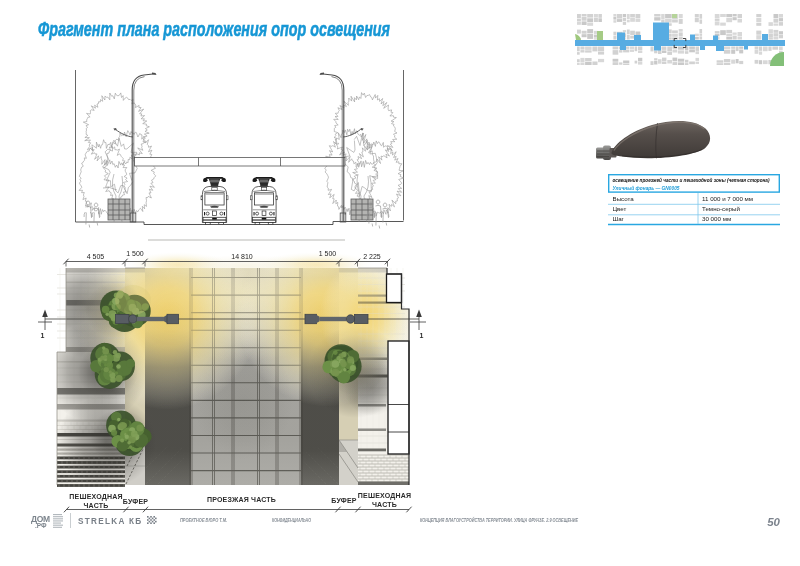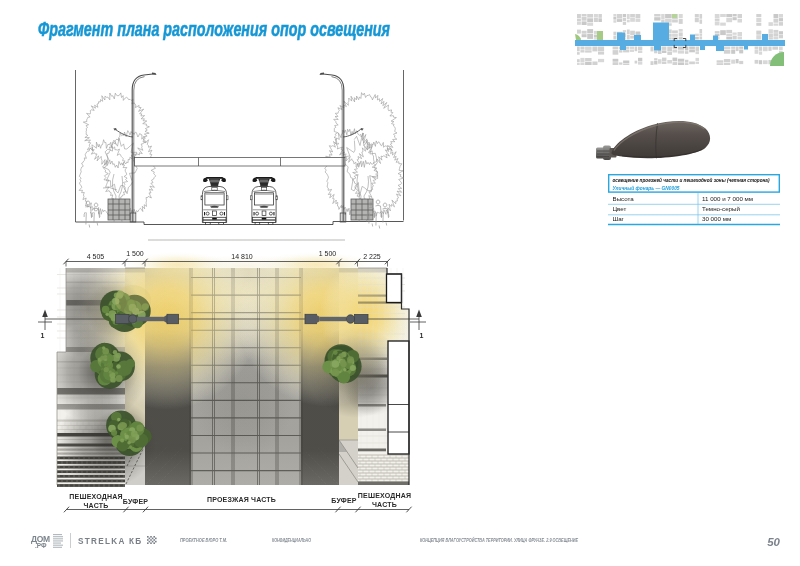--- a/index.html
+++ b/index.html
@@ -1161,21 +1161,21 @@
 <text x="42.5" y="338" text-anchor="middle" style="font-family:'Liberation Sans',sans-serif;font-size:7px;font-weight:bold;fill:#2b2b2b">1</text>
 
 <g stroke="#3a3a3a" stroke-width="0.8" fill="none">
 <line x1="410" y1="322" x2="426" y2="322"></line>
 <line x1="419" y1="330" x2="419" y2="314"></line>
 <polygon points="419,309.5 416.2,317 421.8,317" fill="#3a3a3a" stroke="none"></polygon>
 </g>
 <text x="421.5" y="338" text-anchor="middle" style="font-family:'Liberation Sans',sans-serif;font-size:7px;font-weight:bold;fill:#2b2b2b">1</text>
 </svg>
 
-<div class="abs" style="left:0;top:528px;width:800px;height:38px;">
+<div class="abs" style="left:0;top:508px;width:800px;height:38px;">
 <svg width="800" height="38" viewBox="0 0 800 38">
 
 <text x="31" y="13.8" style="font-family:'Liberation Sans',sans-serif;font-size:8.5px;font-weight:bold;fill:#7d858d;letter-spacing:-0.3px">ДОМ</text>
 <text x="35" y="20.4" style="font-family:'Liberation Sans',sans-serif;font-size:6.5px;font-weight:bold;fill:#7d858d">.РФ</text>
 
 <g fill="#a0a7ad">
 <rect x="53" y="6.2" width="9" height="0.9"></rect>
         <rect x="53" y="8.3" width="10" height="0.9"></rect>
         <rect x="53" y="10.4" width="10" height="0.9"></rect>
         <rect x="53" y="12.5" width="10" height="0.9"></rect>

